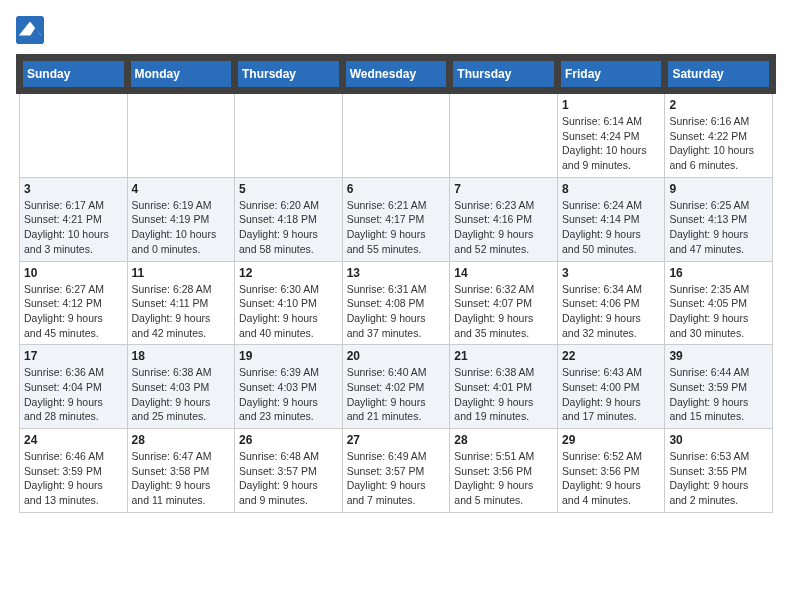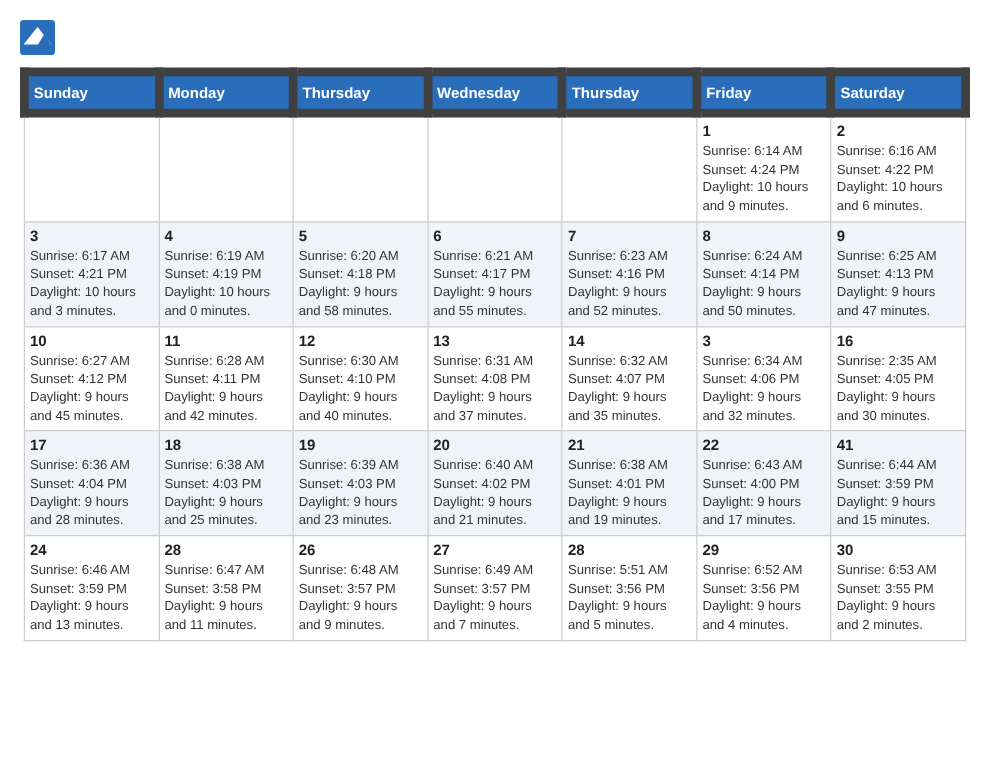--- a/index.html
+++ b/index.html
@@ -254,21 +254,21 @@
 Sunset: 4:01 PM
 Daylight: 9 hours and 19 minutes.</div>
         </td>
         <td>
           <div class="day-num">22</div>
           <div class="day-info">Sunrise: 6:43 AM
 Sunset: 4:00 PM
 Daylight: 9 hours and 17 minutes.</div>
         </td>
         <td>
-          <div class="day-num">41</div>
+          <div class="day-num">39</div>
           <div class="day-info">Sunrise: 6:44 AM
 Sunset: 3:59 PM
 Daylight: 9 hours and 15 minutes.</div>
         </td>
       </tr>
       <tr>
         <td>
           <div class="day-num">24</div>
           <div class="day-info">Sunrise: 6:46 AM
 Sunset: 3:59 PM

